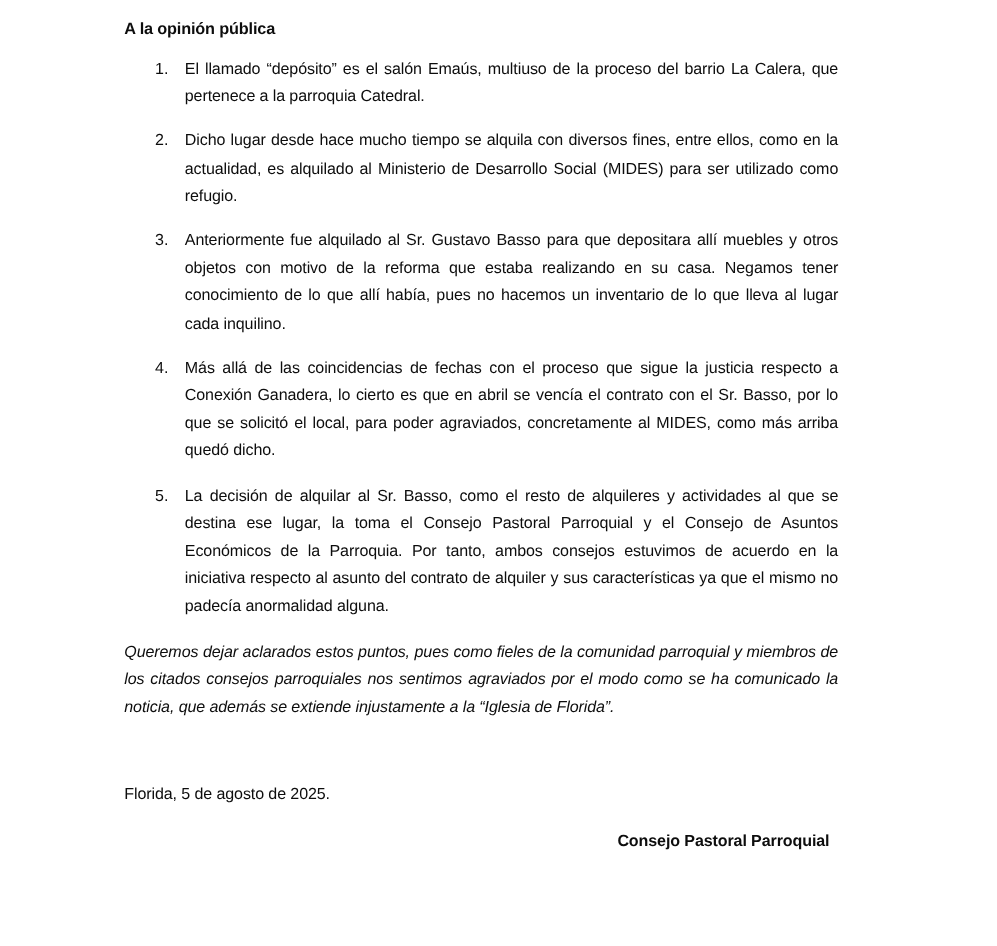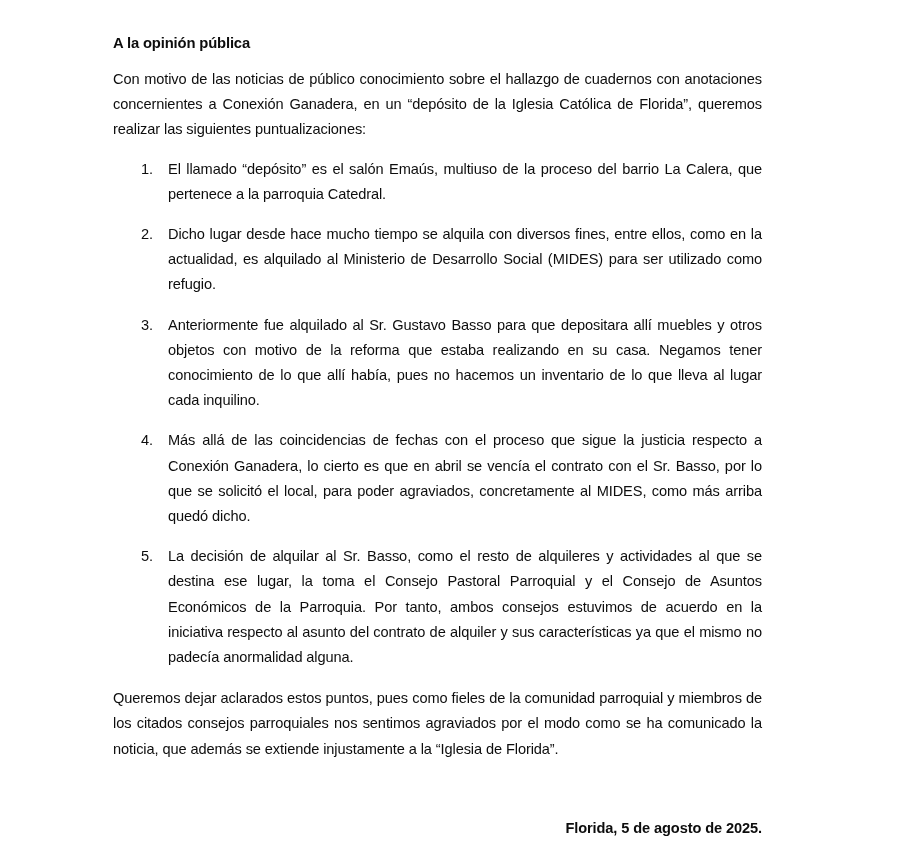--- a/index.html
+++ b/index.html
@@ -23,21 +23,21 @@
     height: 860px;
     background: #ffffff;
     box-sizing: border-box;
     padding: 16px 144px 0 113px;
   }
 
   .doc-heading {
     font-size: 14.8px;
     font-weight: bold;
     line-height: 22px;
-    margin: 16px 0 13px 0;
+    margin: 0 0 13px 0;
     letter-spacing: -0.15px;
   }
 
   .para {
     font-size: 14.6px;
     line-height: 25.2px;
     text-align: justify;
     text-justify: inter-word;
     margin: 0 0 14px 0;
     letter-spacing: -0.1px;
@@ -79,28 +79,29 @@
     display: block;
   }
 
   .underlined {
     text-underline-offset: 2px;
   }
 
   .closing-para {
     margin-top: 1px;
     margin-bottom: 0;
+    font-style: italic;
   }
 
   .date-line {
     font-size: 14.6px;
-    font-weight: bold;
+    font-weight: normal;
     line-height: 25.2px;
     margin: 54px 0 0 0;
-    text-align: right;
+    text-align: left;
     letter-spacing: -0.1px;
   }
 
   .signatures {
     margin-top: 18px;
     padding-right: 8px;
   }
 
   .signature-line {
     font-size: 14.6px;
@@ -115,21 +116,20 @@
     margin-bottom: 0;
   }
 </style>
 </head>
 <body>
 
 <div class="page">
 
   <h1 class="doc-heading">A la opinión pública</h1>
 
-  <p class="para">Con motivo de las noticias de público conocimiento sobre el hallazgo de cuadernos con anotaciones concernientes a Conexión Ganadera, en un “depósito de la Iglesia Católica de Florida”, queremos realizar las siguientes puntualizaciones:</p>
 
   <ol class="numbered-list">
 
     <li>
       <span class="li-marker">1.</span>
       <span class="li-text">El llamado “depósito” es el salón Emaús, multiuso de la proceso del barrio La Calera, que pertenece a la parroquia Catedral.</span>
     </li>
 
     <li>
       <span class="li-marker">2.</span>

